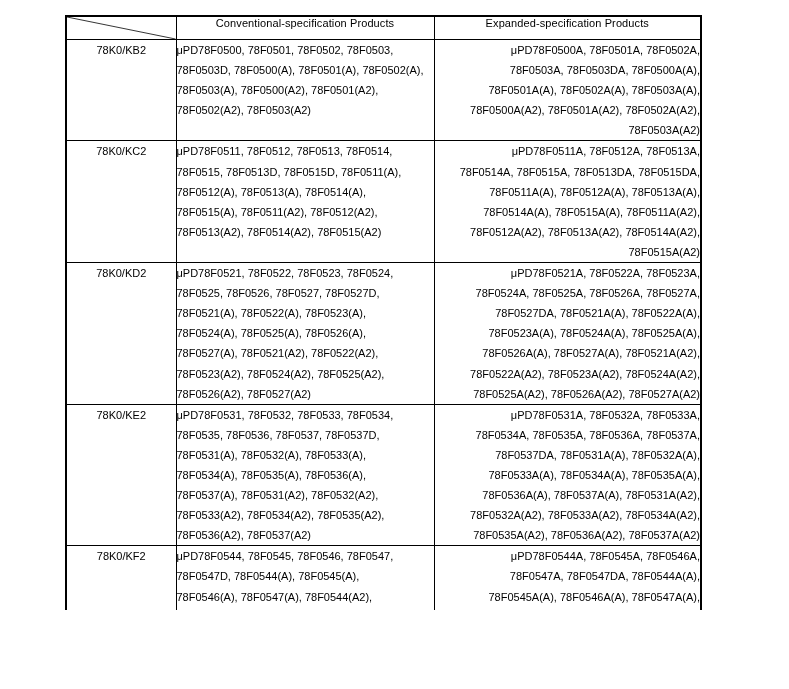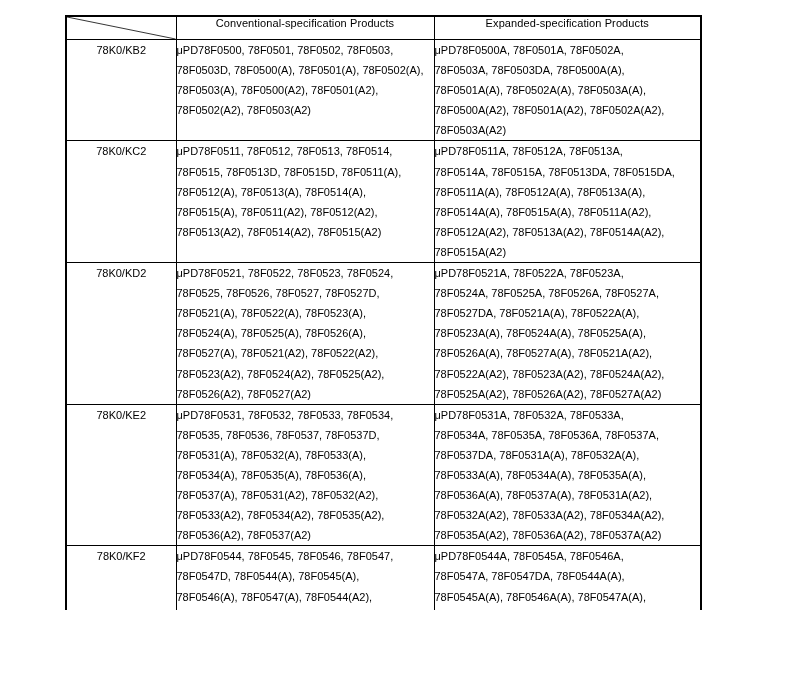--- a/index.html
+++ b/index.html
@@ -58,21 +58,21 @@
     line-height: 20.1px;
     white-space: nowrap;
     text-align: center;
   }
   td.products-cell {
     line-height: 20.1px;
     white-space: pre-line;
     margin-top: 19px;
   }
   td.conv-cell { padding: 0 5px 0 8px; }
-  td.exp-cell  { padding: 0 5px 0 13px; }
+  td.exp-cell  { padding: 0 5px 0 13px; text-align: right; }
 </style>
 </head>
 <body>
 
 <div class="page">
   <table class="product-table">
     <colgroup>
       <col class="c-label">
       <col class="c-conv">
       <col class="c-exp">

